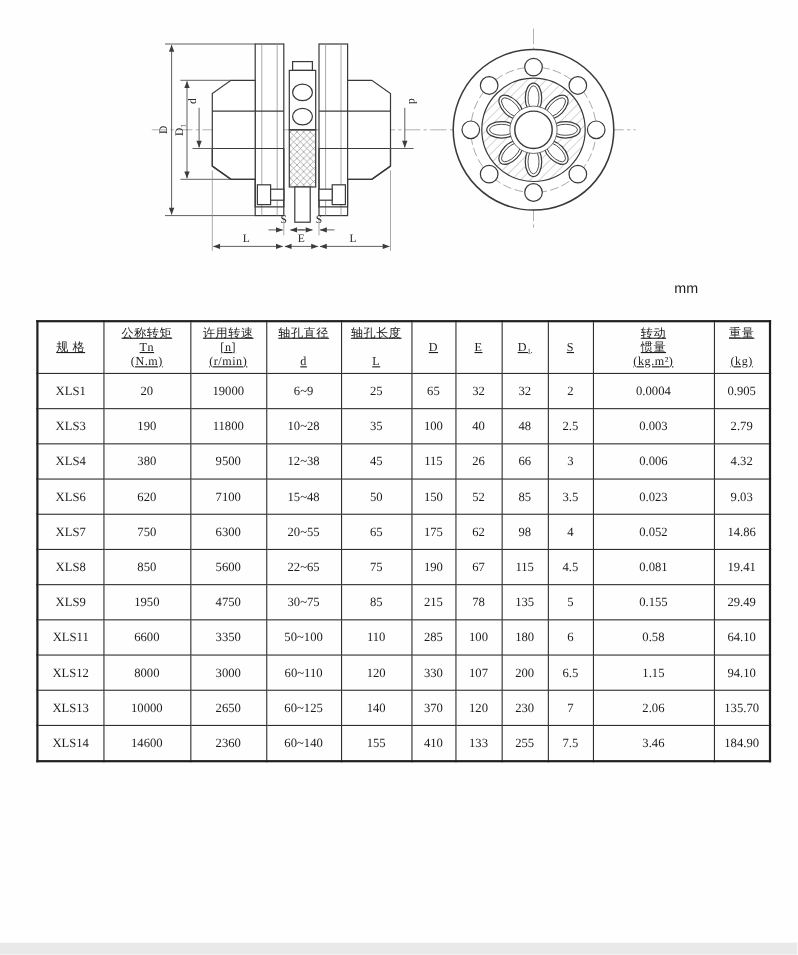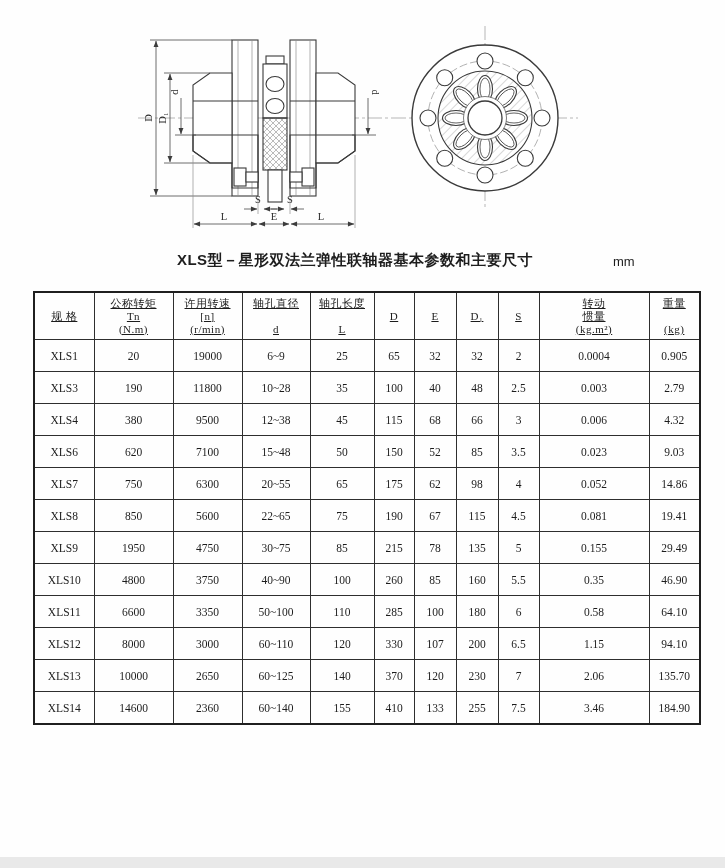--- a/index.html
+++ b/index.html
@@ -175,23 +175,20 @@
         <circle cx="542" cy="118" r="8" fill="#ffffff" stroke="#3a3a3a" stroke-width="1.1"></circle>
         <circle cx="525.3" cy="158.3" r="8" fill="#ffffff" stroke="#3a3a3a" stroke-width="1.1"></circle>
         <circle cx="485" cy="175" r="8" fill="#ffffff" stroke="#3a3a3a" stroke-width="1.1"></circle>
         <circle cx="444.7" cy="158.3" r="8" fill="#ffffff" stroke="#3a3a3a" stroke-width="1.1"></circle>
         <circle cx="428" cy="118" r="8" fill="#ffffff" stroke="#3a3a3a" stroke-width="1.1"></circle>
         <circle cx="444.7" cy="77.7" r="8" fill="#ffffff" stroke="#3a3a3a" stroke-width="1.1"></circle>
       </g>
     </g>
   </svg>
 
-  <div id="title-row">
-    <span id="page-title">XLS型－星形双法兰弹性联轴器基本参数和主要尺寸</span>
-  </div>
   <span id="unit-label">mm</span>
 
   <table id="spec-table">
     <colgroup>
       <col style="width:60px">
         <col style="width:79px">
         <col style="width:69px">
       <col style="width:68px">
         <col style="width:64px">
         <col style="width:40px">
@@ -243,21 +240,21 @@
           <td>0.003</td>
           <td>2.79</td>
         </tr>
         <tr>
           <td>XLS4</td>
           <td>380</td>
           <td>9500</td>
           <td>12~38</td>
           <td>45</td>
           <td>115</td>
-          <td>68</td>
+          <td>26</td>
           <td>66</td>
           <td>3</td>
           <td>0.006</td>
           <td>4.32</td>
         </tr>
         <tr>
           <td>XLS6</td>
           <td>620</td>
           <td>7100</td>
           <td>15~48</td>
@@ -302,33 +299,20 @@
           <td>30~75</td>
           <td>85</td>
           <td>215</td>
           <td>78</td>
           <td>135</td>
           <td>5</td>
           <td>0.155</td>
           <td>29.49</td>
         </tr>
         <tr>
-          <td>XLS10</td>
-          <td>4800</td>
-          <td>3750</td>
-          <td>40~90</td>
-          <td>100</td>
-          <td>260</td>
-          <td>85</td>
-          <td>160</td>
-          <td>5.5</td>
-          <td>0.35</td>
-          <td>46.90</td>
-        </tr>
-        <tr>
           <td>XLS11</td>
           <td>6600</td>
           <td>3350</td>
           <td>50~100</td>
           <td>110</td>
           <td>285</td>
           <td>100</td>
           <td>180</td>
           <td>6</td>
           <td>0.58</td>

